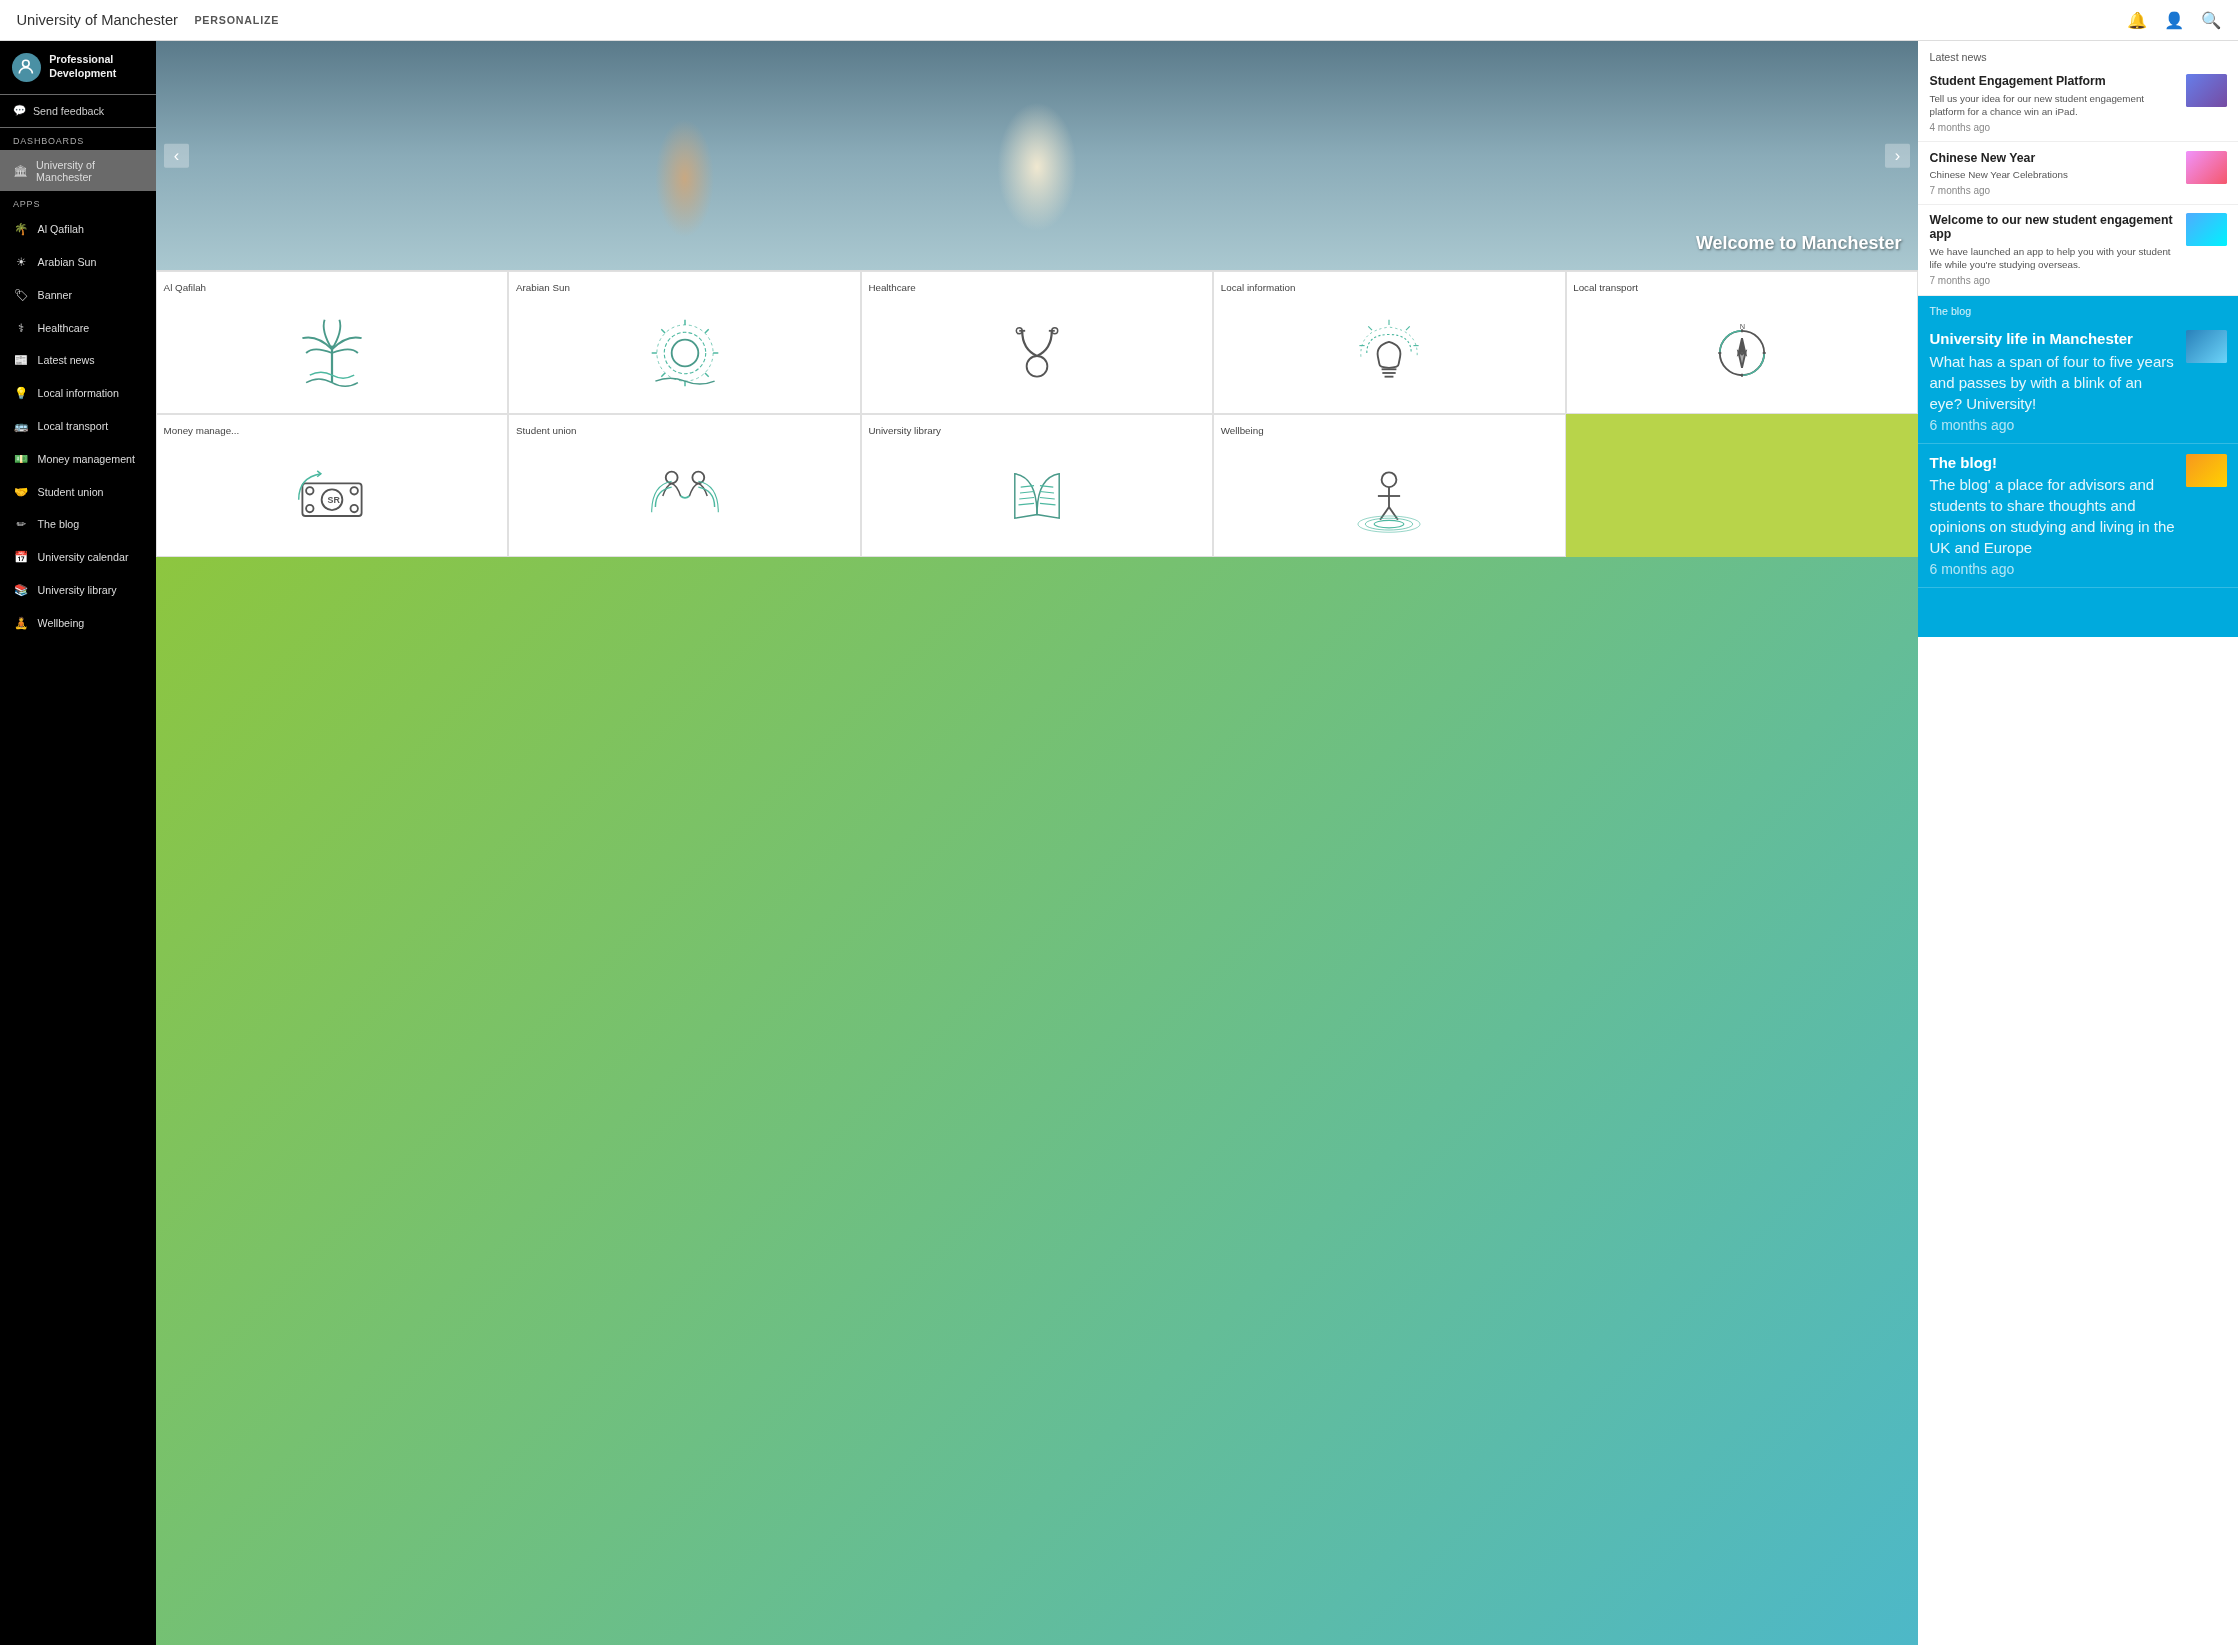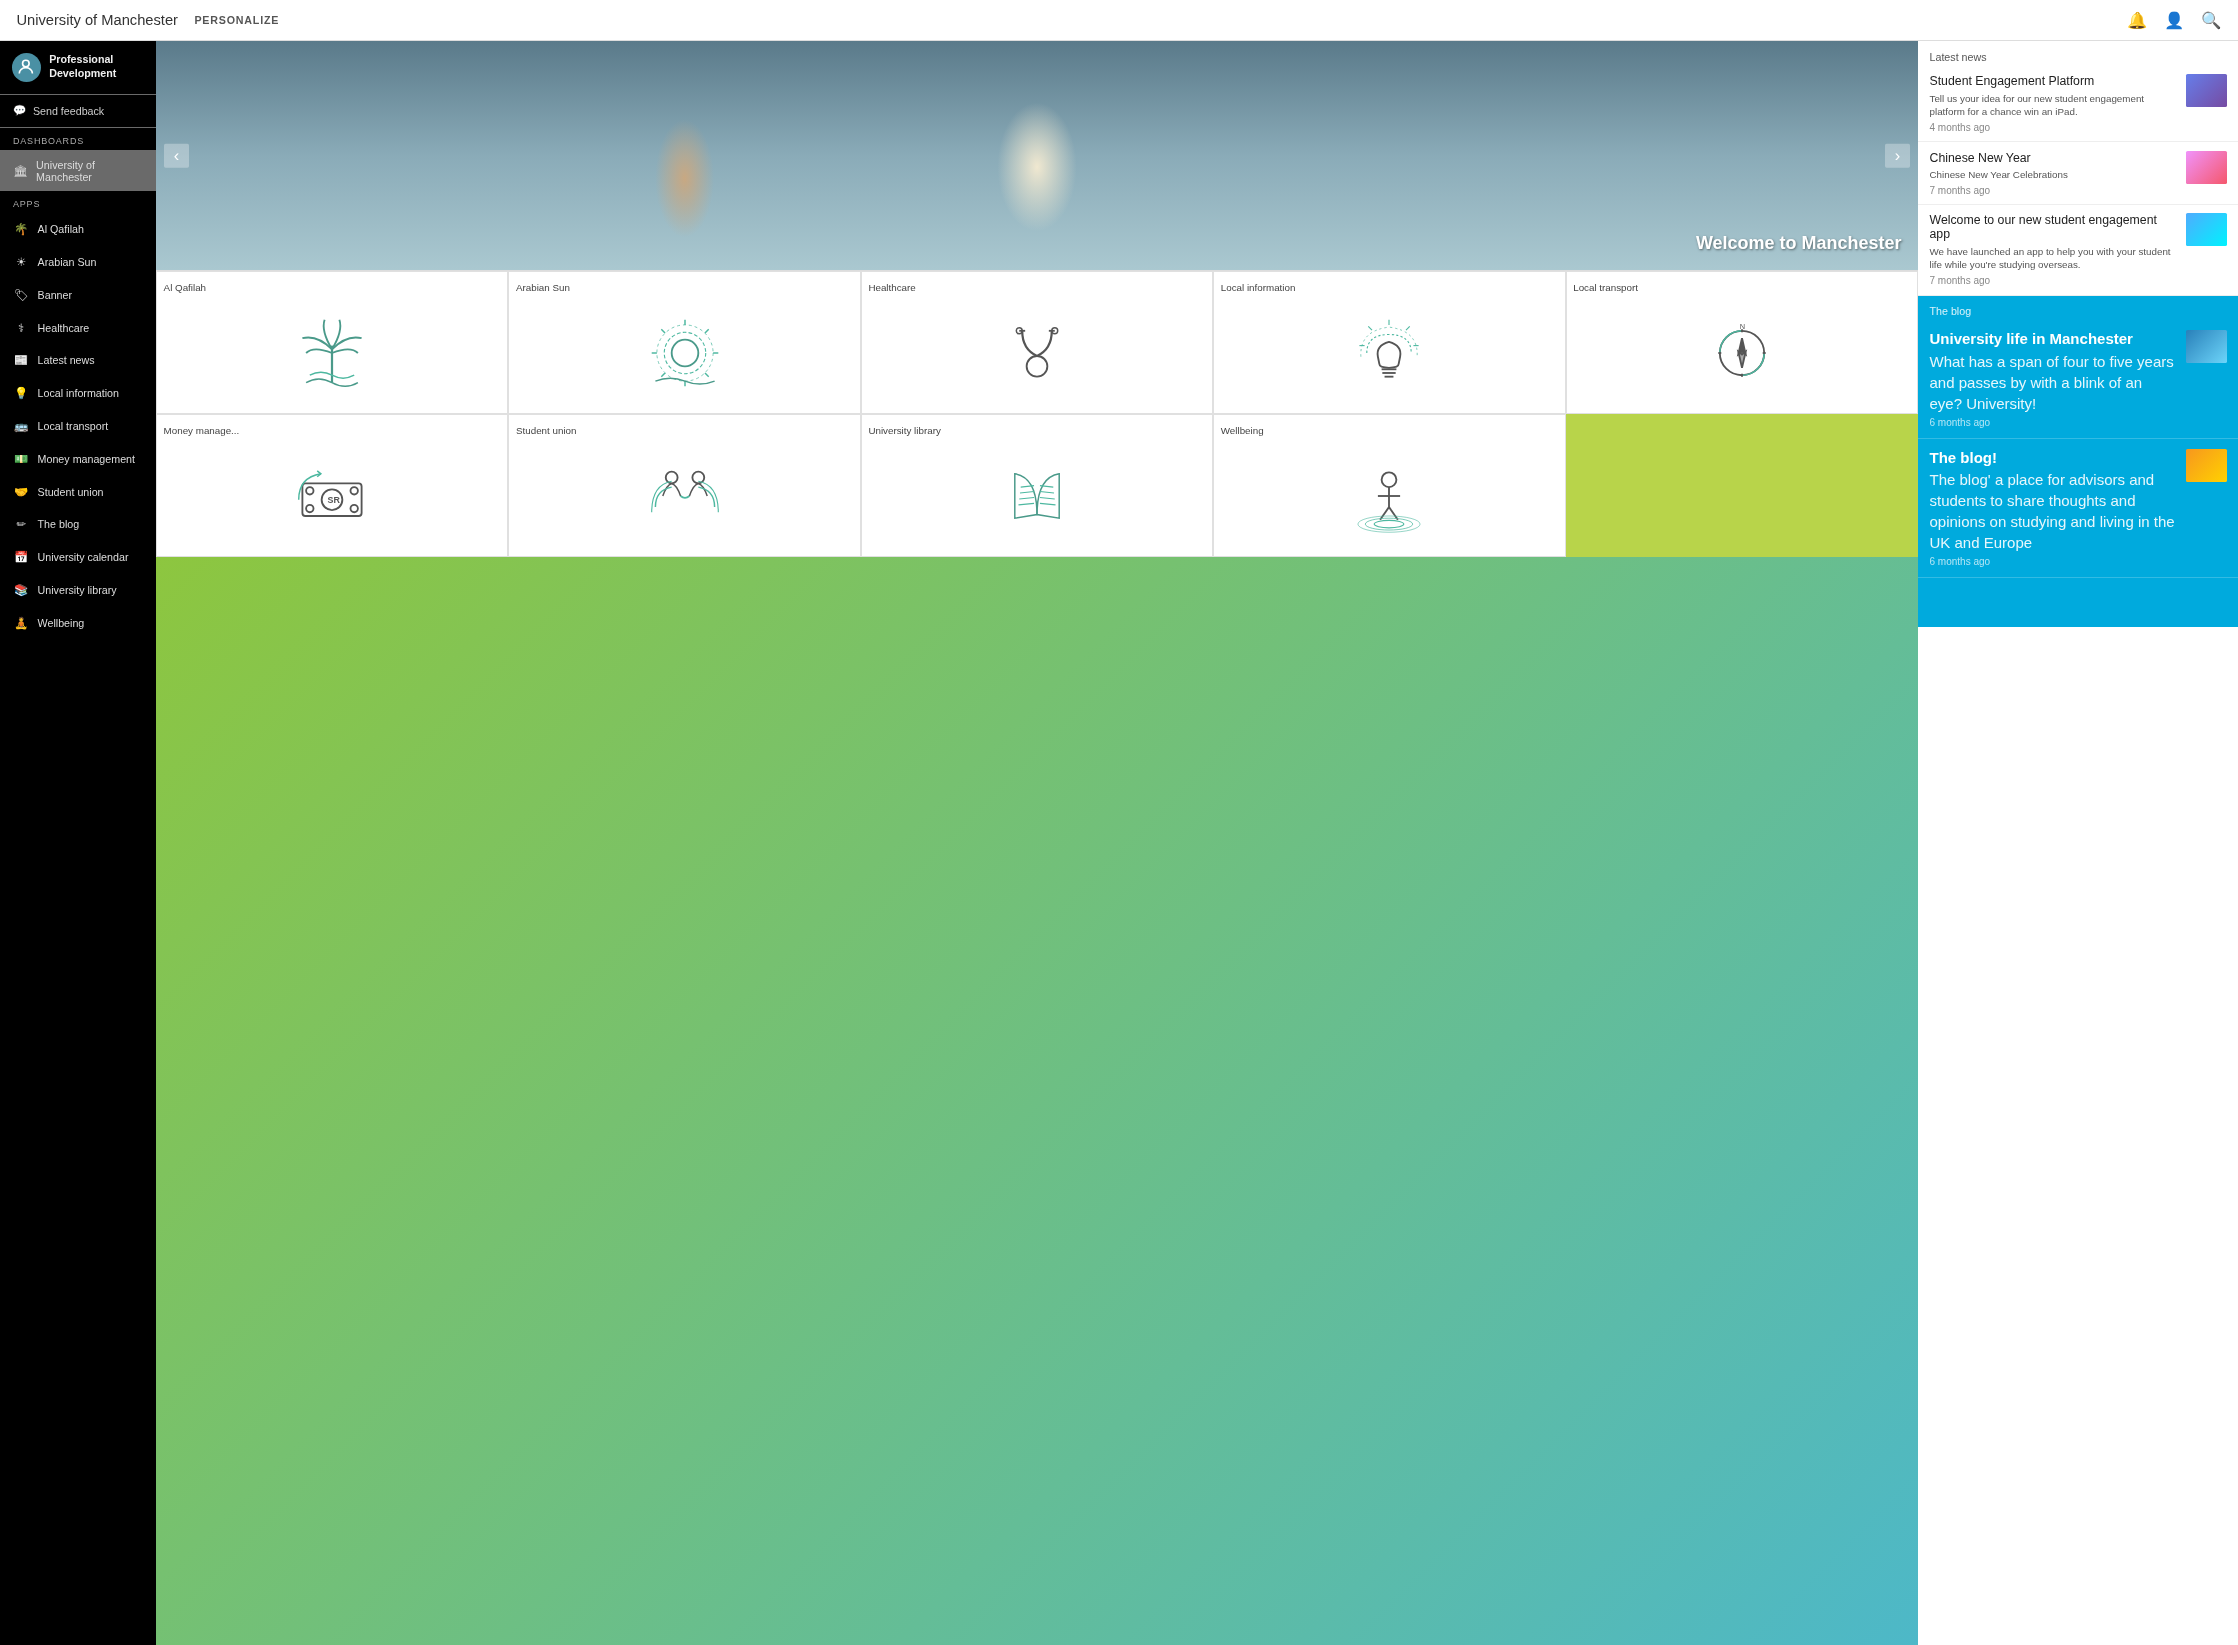--- a/index.html
+++ b/index.html
@@ -257,21 +257,21 @@
       padding: 8.2px 11.5px;
       border-bottom: 0.8px solid #eee;
       display: flex;
       gap: 8.2px;
       align-items: flex-start;
       cursor: pointer;
     }
     .news-item-content { flex: 1; }
     .news-item-title {
       font-size: 12.3px;
-      font-weight: normal;
+      font-weight: bold;
       color: #222;
       margin-bottom: 3.3px;
     }
     .news-item-desc {
       font-size: 9.8px;
       color: #555;
       line-height: 1.4;
       margin-bottom: 3.3px;
     }
     .news-item-time {
@@ -315,21 +315,21 @@
       color: #fff;
       margin-bottom: 3.3px;
     }
     .blog-item-desc {
       font-size: 15px;
       color: rgba(255,255,255,0.9);
       line-height: 1.4;
       margin-bottom: 3.3px;
     }
     .blog-item-time {
-      font-size: 10px;
+      font-size: 14px;
       color: rgba(255,255,255,0.7);
     }
     .blog-item-thumb {
       width: 41px;
       height: 33px;
       flex-shrink: 0;
       border-radius: 1.6px;
       overflow: hidden;
     }
     .blog-thumb-1 { background: linear-gradient(135deg, #2980b9 0%, #6dd5fa 100%); }

